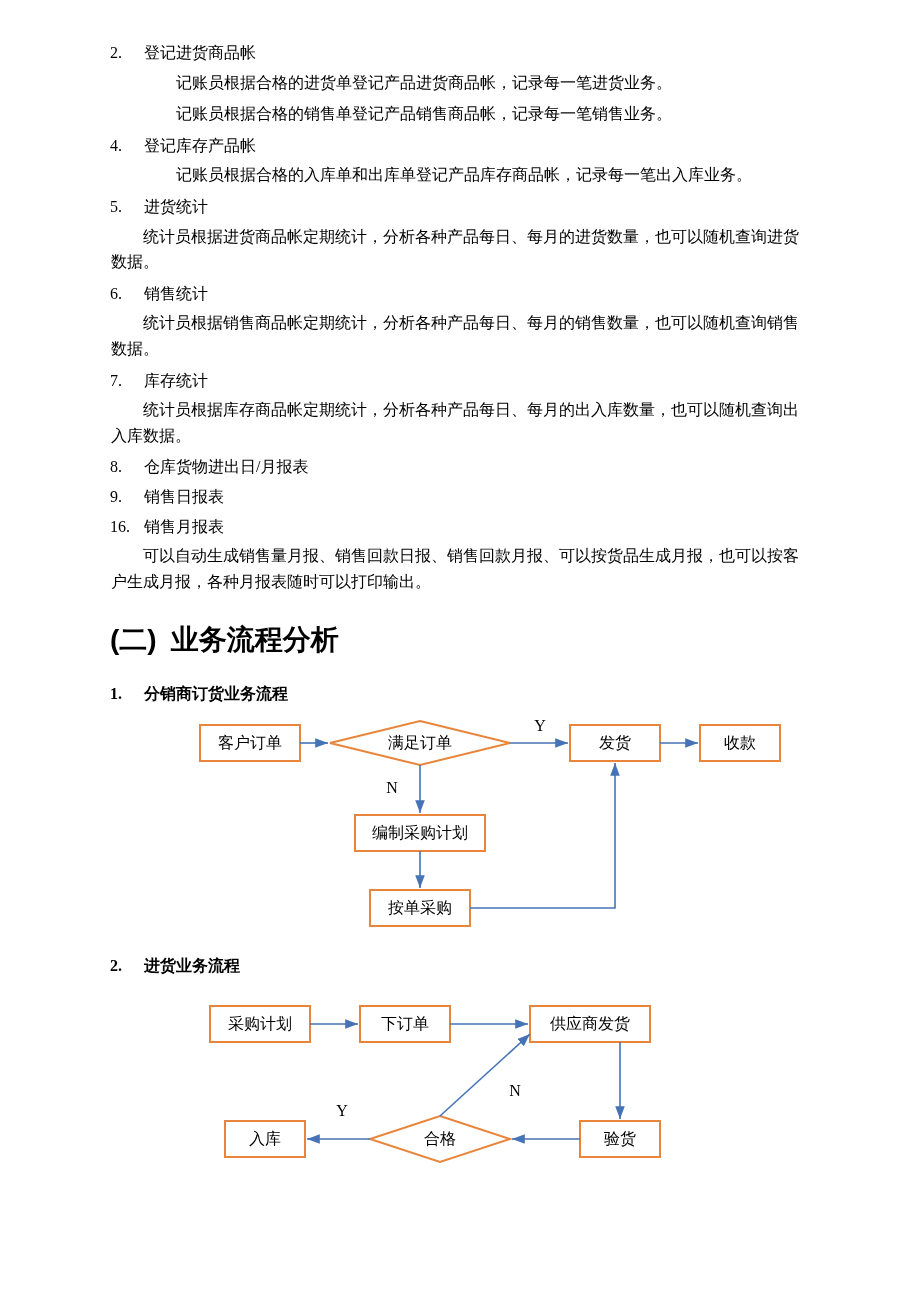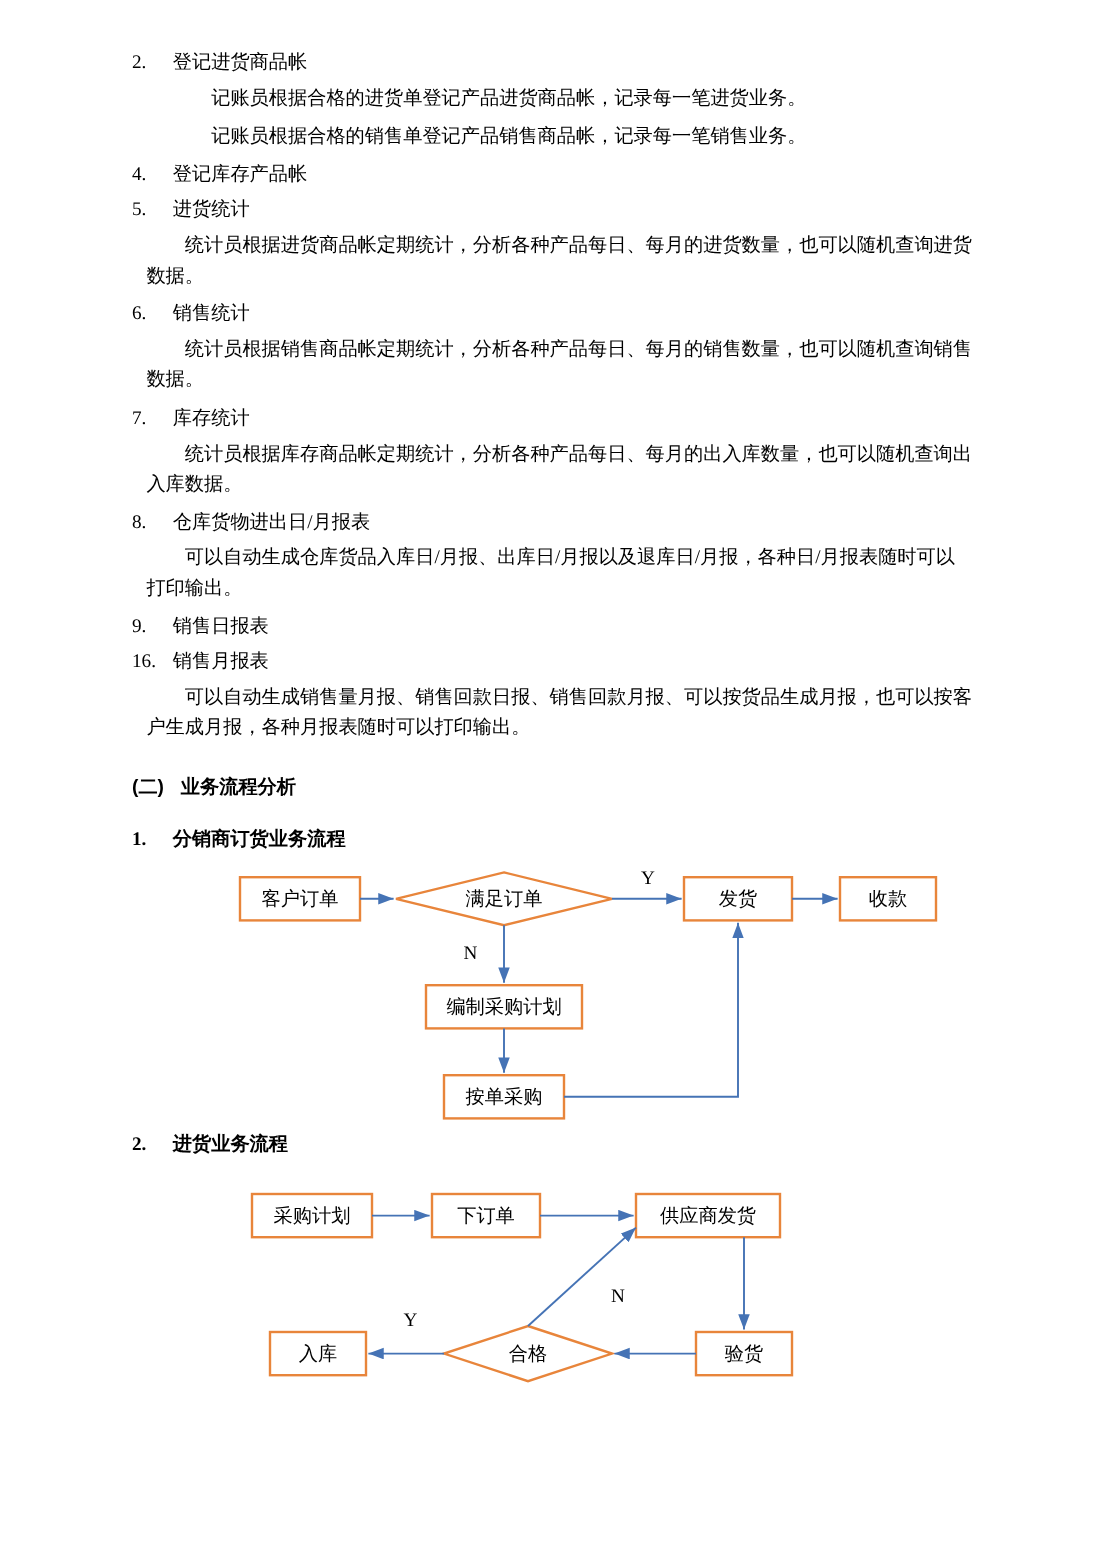--- a/index.html
+++ b/index.html
@@ -9,22 +9,22 @@
     color: #000;
     margin: 0;
     padding: 40px 110px 40px 110px;
     background: #fff;
     line-height: 1.6;
     width: 920px;
   }
   .item-num { display:inline-block; width: 34px; }
   .item-title { margin-bottom: 4px; }
   .item-desc { margin-left: 34px; text-indent: 2em; margin-bottom: 6px; font-family: Liberation Serif, serif; }
-  .item-desc-noindent { margin-left: 12px; text-indent: 2em; margin-bottom: 6px;}
-  .section-heading { font-family: "SimHei","Microsoft YaHei", sans-serif; font-weight: bold; font-size: 16px; margin: 24px 0 18px 0; }
+  .item-desc-noindent { margin-left: 1px; text-indent: 2em; margin-bottom: 6px;}
+  .section-heading { font-family: "SimHei","Microsoft YaHei", sans-serif; font-weight: bold; font-size: 28px; margin: 24px 0 18px 0; }
   .section-heading .hnum { margin-right: 14px; }
   .sub-item { margin-bottom: 8px; font-weight: bold; }
   .sub-item .sub-num { display:inline-block; width: 34px; }
   svg { display:block; margin: 8px auto 0 auto; }
   svg text { font-family: "SimSun","Microsoft YaHei", serif; font-size: 16px; fill:#000; }
   svg .box { fill:#fff; stroke:#e8853b; stroke-width:2; }
   svg .diamond { fill:#fff; stroke:#e8853b; stroke-width:2; }
   svg .arrow { stroke:#4573b5; stroke-width:1.6; fill:none; }
   svg .arrowhead { fill:#4573b5; }
 </style>
@@ -34,36 +34,36 @@
 <div>
   <div>
     <div class="item-title"><span class="item-num">2.</span><span>登记进货商品帐</span></div>
     <div class="item-desc">记账员根据合格的进货单登记产品进货商品帐，记录每一笔进货业务。</div>
   </div>
   <div>
     <div class="item-desc">记账员根据合格的销售单登记产品销售商品帐，记录每一笔销售业务。</div>
   </div>
   <div>
     <div class="item-title"><span class="item-num">4.</span><span>登记库存产品帐</span></div>
+    <div class="item-desc">记账员根据合格的入库单和出库单登记产品库存商品帐，记录每一笔出入库业务。</div>
   </div>
   <div>
     <div class="item-title"><span class="item-num">5.</span><span>进货统计</span></div>
     <div class="item-desc-noindent">统计员根据进货商品帐定期统计，分析各种产品每日、每月的进货数量，也可以随机查询进货数据。</div>
   </div>
   <div>
     <div class="item-title"><span class="item-num">6.</span><span>销售统计</span></div>
     <div class="item-desc-noindent">统计员根据销售商品帐定期统计，分析各种产品每日、每月的销售数量，也可以随机查询销售数据。</div>
   </div>
   <div>
     <div class="item-title"><span class="item-num">7.</span><span>库存统计</span></div>
     <div class="item-desc-noindent">统计员根据库存商品帐定期统计，分析各种产品每日、每月的出入库数量，也可以随机查询出入库数据。</div>
   </div>
   <div>
     <div class="item-title"><span class="item-num">8.</span><span>仓库货物进出日/月报表</span></div>
-    <div class="item-desc-noindent">可以自动生成仓库货品入库日/月报、出库日/月报以及退库日/月报，各种日/月报表随时可以打印输出。</div>
   </div>
   <div>
     <div class="item-title"><span class="item-num">9.</span><span>销售日报表</span></div>
   </div>
   <div>
     <div class="item-title"><span class="item-num">16.</span><span>销售月报表</span></div>
     <div class="item-desc-noindent">可以自动生成销售量月报、销售回款日报、销售回款月报、可以按货品生成月报，也可以按客户生成月报，各种月报表随时可以打印输出。</div>
   </div>
 </div>
 
@@ -103,21 +103,21 @@
   <line class="arrow" x1="170" y1="28" x2="198" y2="28" marker-end="url(#ah1)"></line>
   <line class="arrow" x1="380" y1="28" x2="438" y2="28" marker-end="url(#ah1)"></line>
   <text x="410" y="16" text-anchor="middle">Y</text>
   <line class="arrow" x1="530" y1="28" x2="568" y2="28" marker-end="url(#ah1)"></line>
   <line class="arrow" x1="290" y1="50" x2="290" y2="98" marker-end="url(#ah1)"></line>
   <text x="262" y="78" text-anchor="middle">N</text>
   <line class="arrow" x1="290" y1="136" x2="290" y2="173" marker-end="url(#ah1)"></line>
   <polyline class="arrow" points="340,193 485,193 485,48" marker-end="url(#ah1)"></polyline>
 </svg>
 
-<div class="sub-item" style="">
+<div class="sub-item" style="margin-top:18px;">
   <span class="sub-num">2.</span><span>进货业务流程</span>
 </div>
 
 <svg width="660" height="190" viewBox="0 0 660 190">
   <defs>
     <marker id="ah2" markerWidth="10" markerHeight="10" refX="8" refY="3" orient="auto">
       <path d="M0,0 L8,3 L0,6 Z" class="arrowhead"></path>
     </marker>
   </defs>
 

